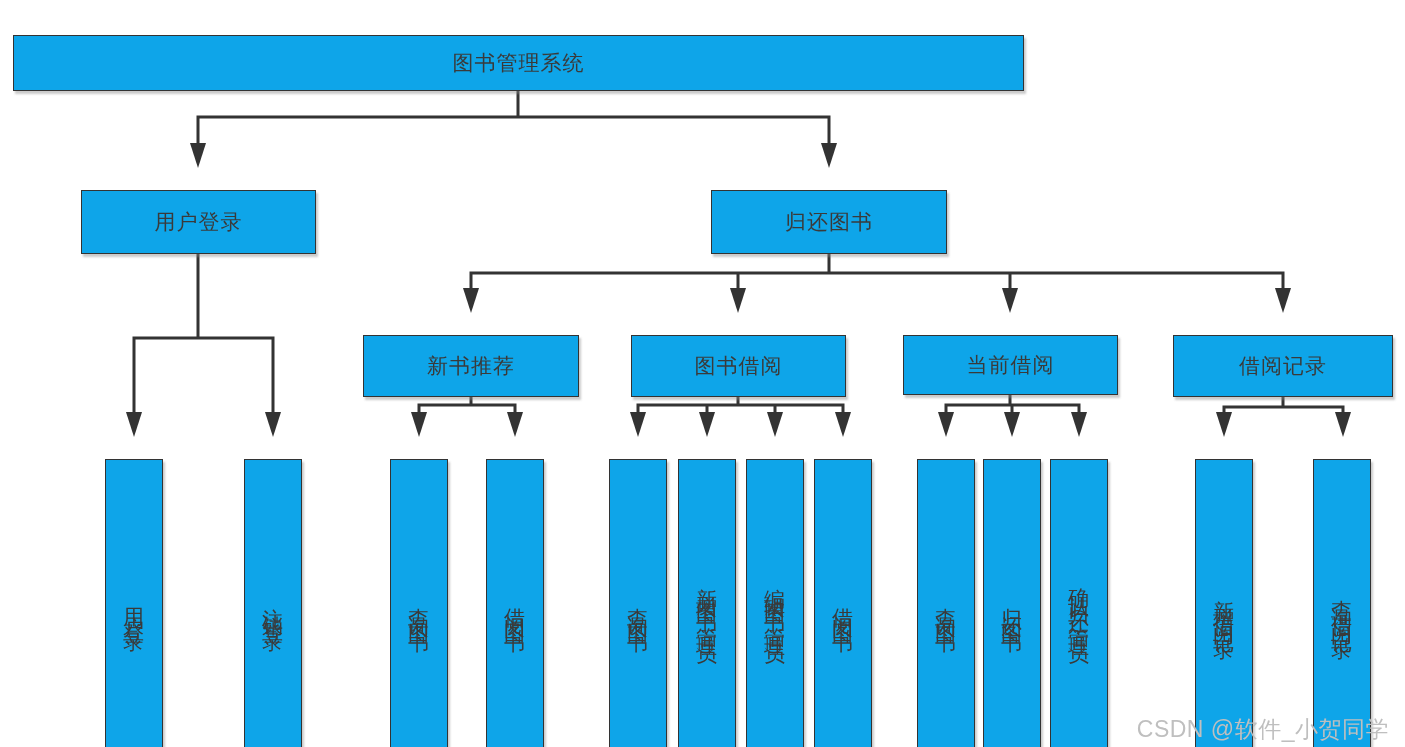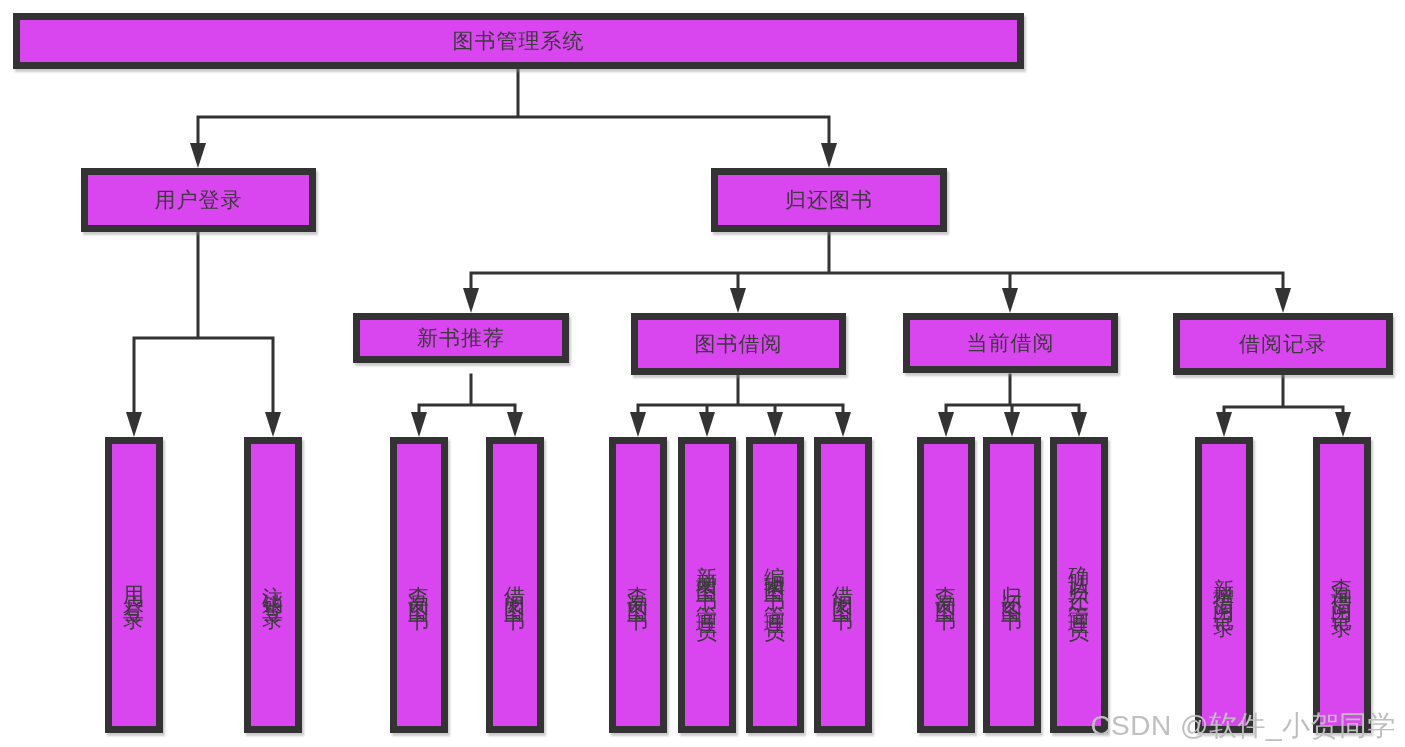--- a/index.html
+++ b/index.html
@@ -19,48 +19,49 @@
   #connector-layer path.cline {
     stroke: #333333;
     stroke-width: 3;
     fill: none;
     stroke-linecap: square;
   }
   #connector-layer polygon.ahead { fill: #333333; }
   .box {
     position: absolute;
     box-sizing: border-box;
-    background: #d946ef;
-    border: 7px solid #f9a8d4;
+    background: #0ea5e9;
+    border: 1px solid #f9a8d4;
     color: #3a3a3a;
     display: flex;
     align-items: center;
     justify-content: center;
     box-shadow: 2px 3px 2px rgba(140,140,140,0.45);
+    margin-top: 22px;
   }
   .hbox {
     font-size: 21px;
     letter-spacing: 1px;
     white-space: nowrap;
   }
   .leaf {
     width: 58px;
     top: 437px;
     height: 296px;
     font-size: 21px;
     writing-mode: vertical-rl;
     text-orientation: mixed;
     letter-spacing: 8px;
     line-height: 1;
   }
   #watermark {
     position: absolute;
-    right: 9px;
+    right: 16px;
     bottom: 2px;
-    font-size: 28px;
+    font-size: 23px;
     letter-spacing: 0.5px;
     white-space: nowrap;
     margin-top: 40px;
   }
 </style>
 </head>
 <body>
 
 <div id="canvas">
 
@@ -112,21 +113,21 @@
       <polygon class="ahead" points="1216,412 1232,412 1224,437"></polygon>
       <polygon class="ahead" points="1335,412 1351,412 1343,437"></polygon>
     </g>
   </svg>
 
   <div class="box hbox" style="left: 13px; top: 13px; width: 1011px; height: 56px; border-color: rgb(51, 51, 51); color: rgb(58, 58, 58);">图书管理系统</div>
 
   <div class="box hbox" style="left: 81px; top: 168px; width: 235px; height: 64px; border-color: rgb(51, 51, 51); color: rgb(58, 58, 58);">用户登录</div>
   <div class="box hbox" style="left: 711px; top: 168px; width: 236px; height: 64px; border-color: rgb(51, 51, 51); color: rgb(58, 58, 58);">归还图书</div>
 
-  <div class="box hbox" style="left: 353px; top: 313px; width: 216px; height: 50px; border-color: rgb(51, 51, 51); color: rgb(58, 58, 58);">新书推荐</div>
+  <div class="box hbox" style="left: 363px; top: 313px; width: 216px; height: 62px; border-color: rgb(51, 51, 51); color: rgb(58, 58, 58);">新书推荐</div>
   <div class="box hbox" style="left: 631px; top: 313px; width: 215px; height: 62px; border-color: rgb(51, 51, 51); color: rgb(58, 58, 58);">图书借阅</div>
   <div class="box hbox" style="left: 903px; top: 313px; width: 215px; height: 60px; border-color: rgb(51, 51, 51); color: rgb(58, 58, 58);">当前借阅</div>
   <div class="box hbox" style="left: 1173px; top: 313px; width: 220px; height: 62px; border-color: rgb(51, 51, 51); color: rgb(58, 58, 58);">借阅记录</div>
 
   <div class="box leaf" style="left: 105px; border-color: rgb(51, 51, 51); color: rgb(58, 58, 58);">用户登录</div>
   <div class="box leaf" style="left: 244px; border-color: rgb(51, 51, 51); color: rgb(58, 58, 58);">注销登录</div>
 
   <div class="box leaf" style="left: 390px; border-color: rgb(51, 51, 51); color: rgb(58, 58, 58);">查询图书</div>
   <div class="box leaf" style="left: 486px; border-color: rgb(51, 51, 51); color: rgb(58, 58, 58);">借阅图书</div>
 

